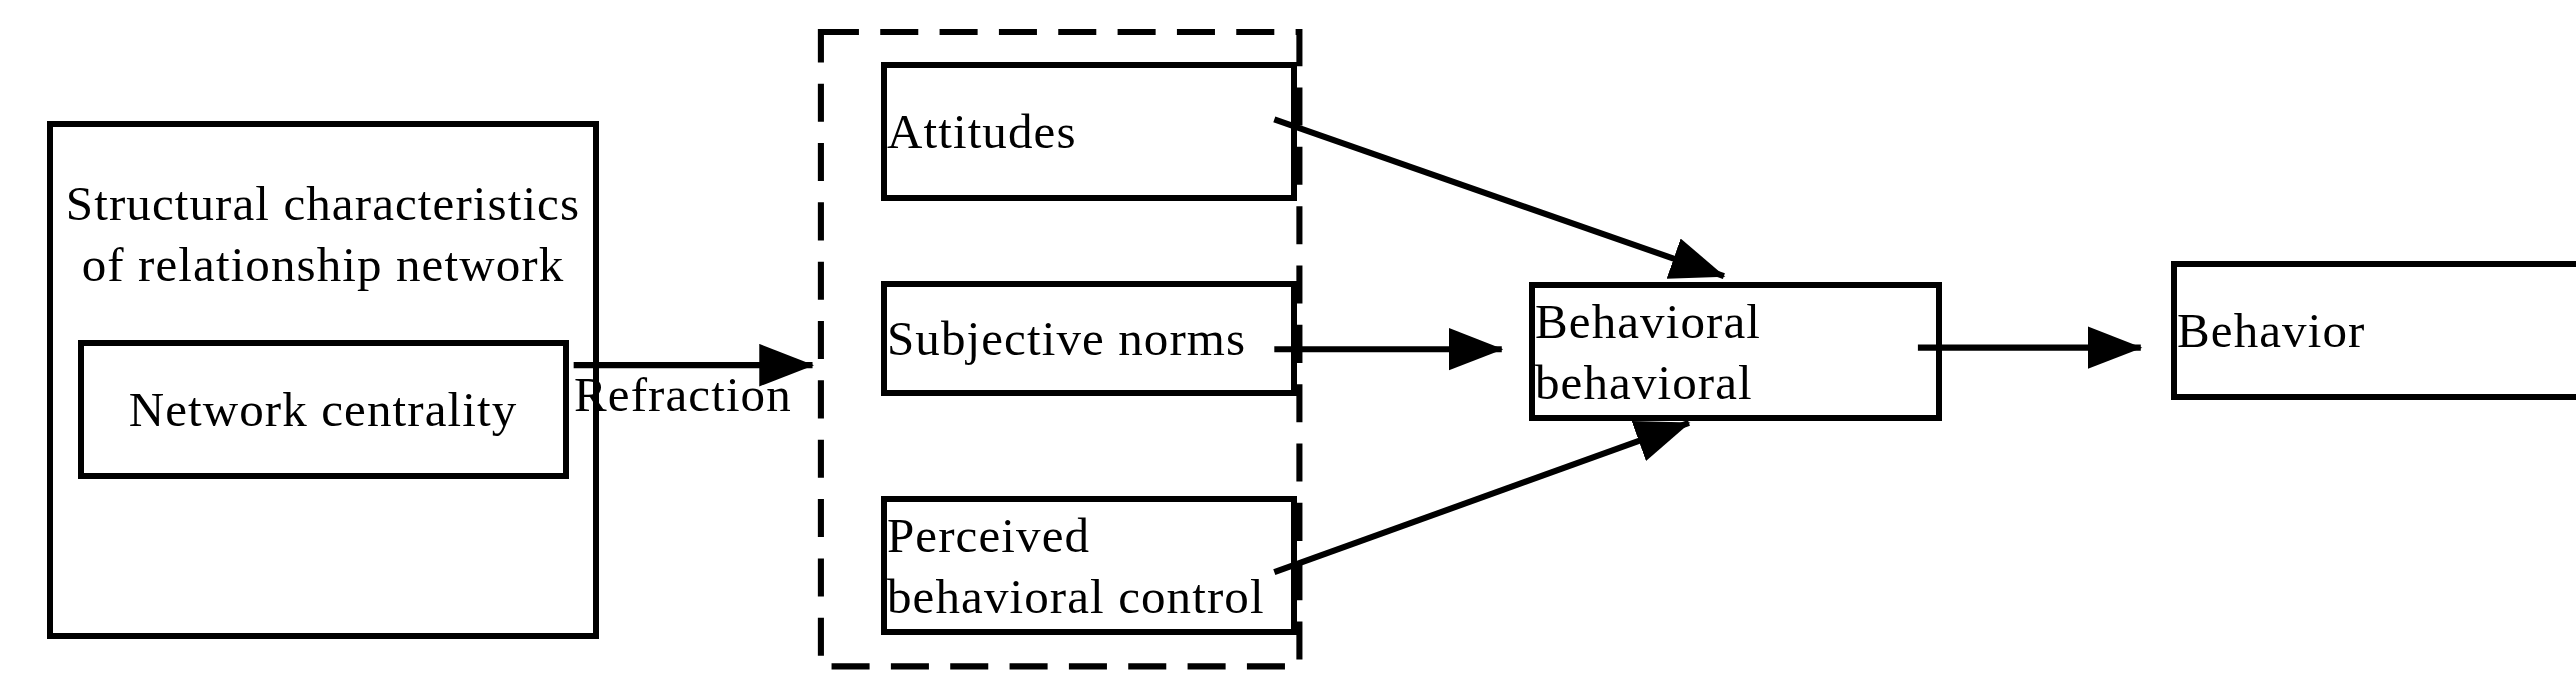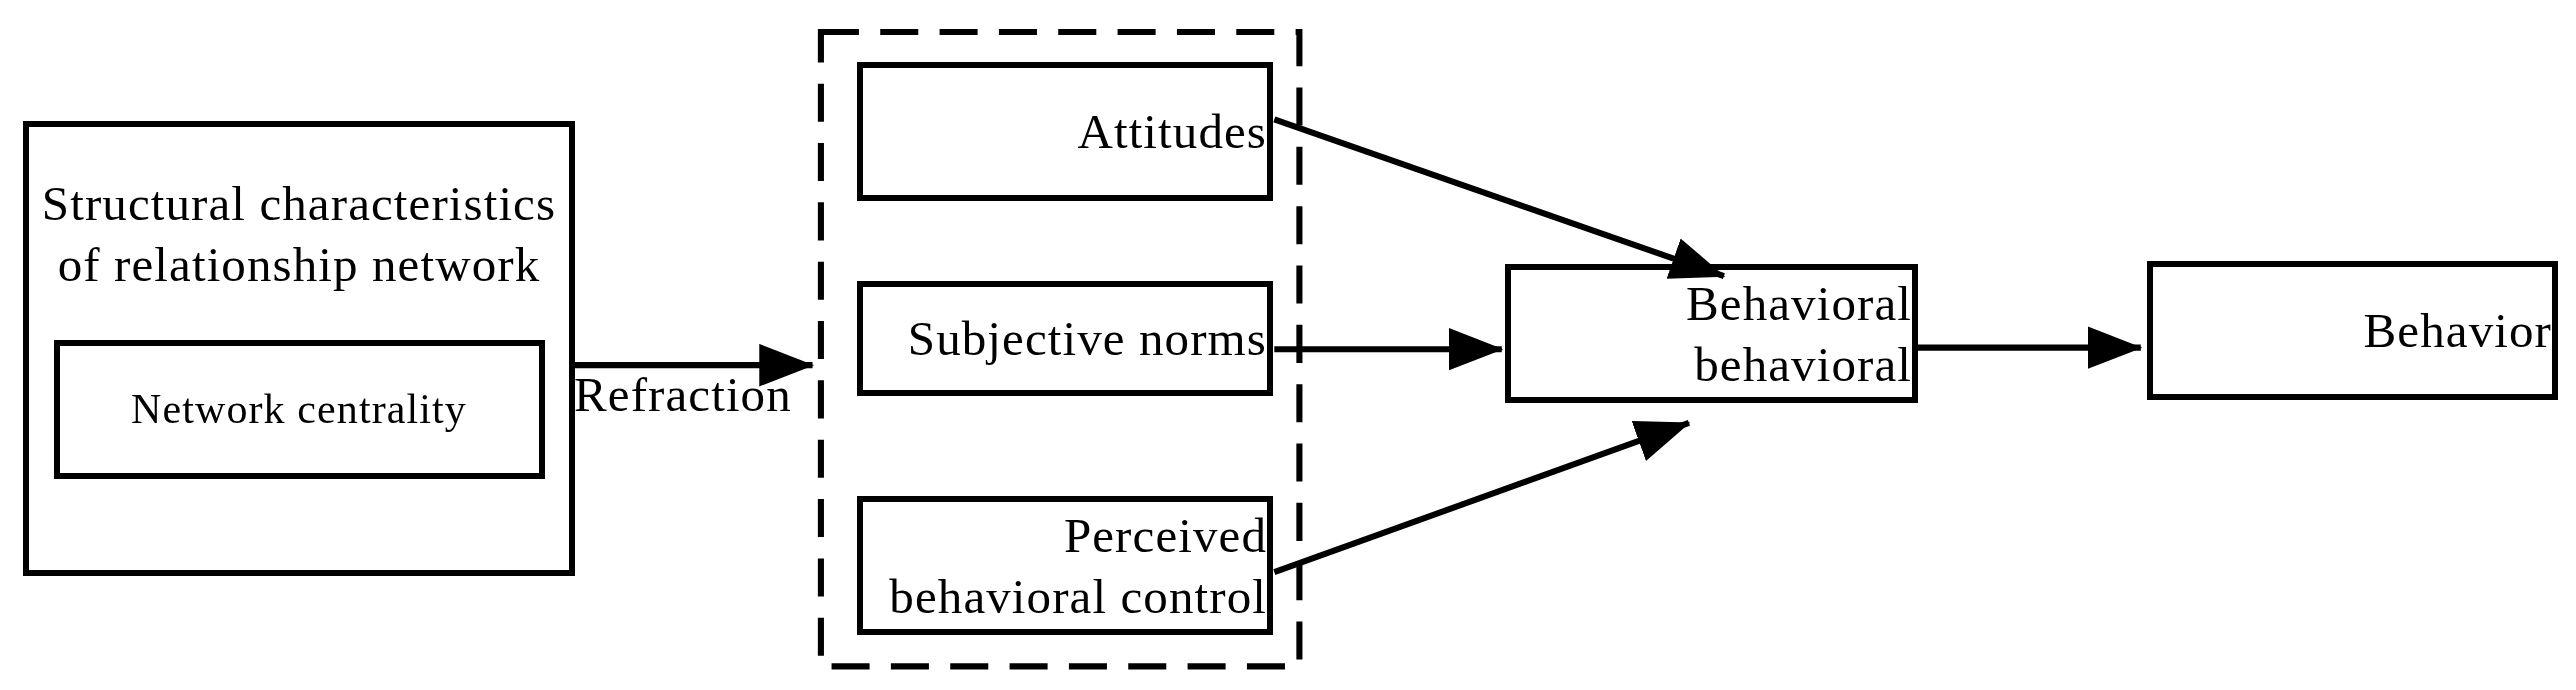--- a/index.html
+++ b/index.html
@@ -24,36 +24,37 @@
     height: 690px;
     pointer-events: none;
   }
   .node {
     position: absolute;
     box-sizing: border-box;
     border: 6px solid #000000;
     background: #ffffff;
     display: flex;
     flex-direction: column;
-    align-items: flex-end;
+    align-items: flex-start;
     justify-content: center;
     text-align: center;
     font-size: 49px;
     line-height: 61px;
     letter-spacing: 1.1px;
     white-space: nowrap;
+    margin-left: 24px;
   }
   .node .line { display: block; }
 
   
   #structural {
     left: 23px;
     top: 121px;
     width: 552px;
-    height: 455px;
+    height: 518px;
     display: block; 
   }
   .panel-title {
     margin-top: 46px;
     text-align: center;
     font-size: 49px;
     line-height: 61px;
     letter-spacing: 1.1px;
     white-space: nowrap;
   }
@@ -61,32 +62,32 @@
     position: relative;
     margin: 45px auto 0 auto;
     width: 491px;
     height: 139px;
     box-sizing: border-box;
     border: 6px solid #000000;
     background: #ffffff;
     display: flex;
     align-items: center;
     justify-content: center;
-    font-size: 42px;
+    font-size: 49px;
     letter-spacing: 1.1px;
     white-space: nowrap;
   }
 
   
   #attitudes            { left: 857px; top: 62px;  width: 416px; height: 139px; }
   #subjective-norms     { left: 857px; top: 281px; width: 416px; height: 115px; }
   #perceived-control    { left: 857px; top: 496px; width: 416px; height: 139px; }
 
   
-  #behavioral-willingness { left: 1505px; top: 264px; width: 413px; height: 139px; }
+  #behavioral-willingness { left: 1505px; top: 282px; width: 413px; height: 139px; }
   #behavior               { left: 2147px; top: 261px; width: 411px; height: 139px; }
 
   
   .edge-label {
     position: absolute;
     left: 574px;
     top: 370px;
     width: 228px;
     text-align: left;
     font-size: 49px;

